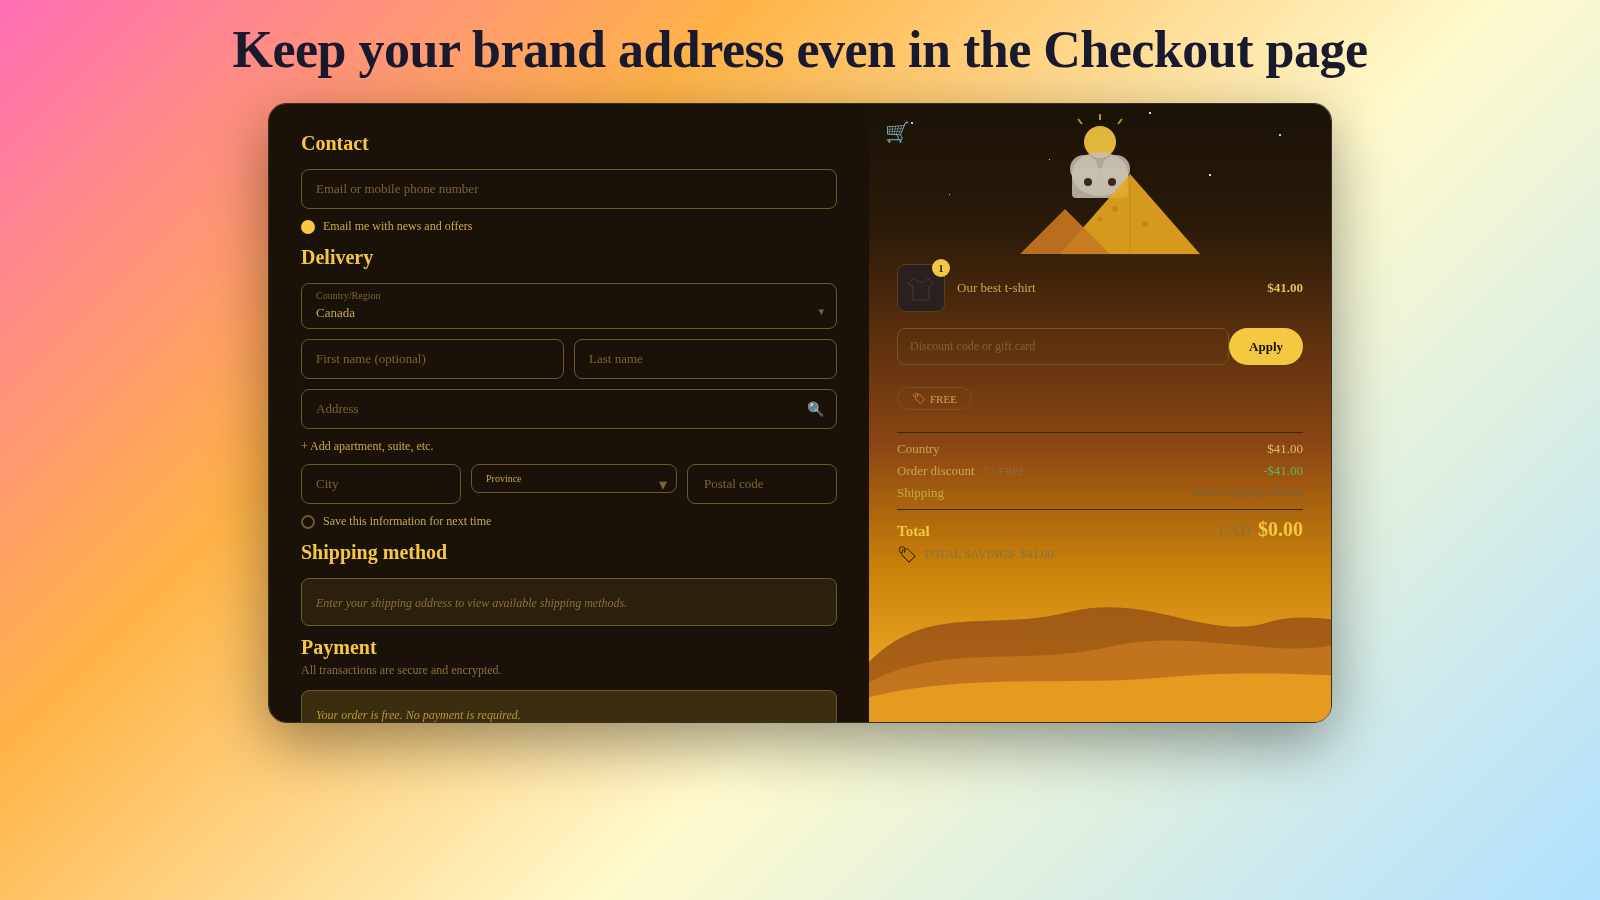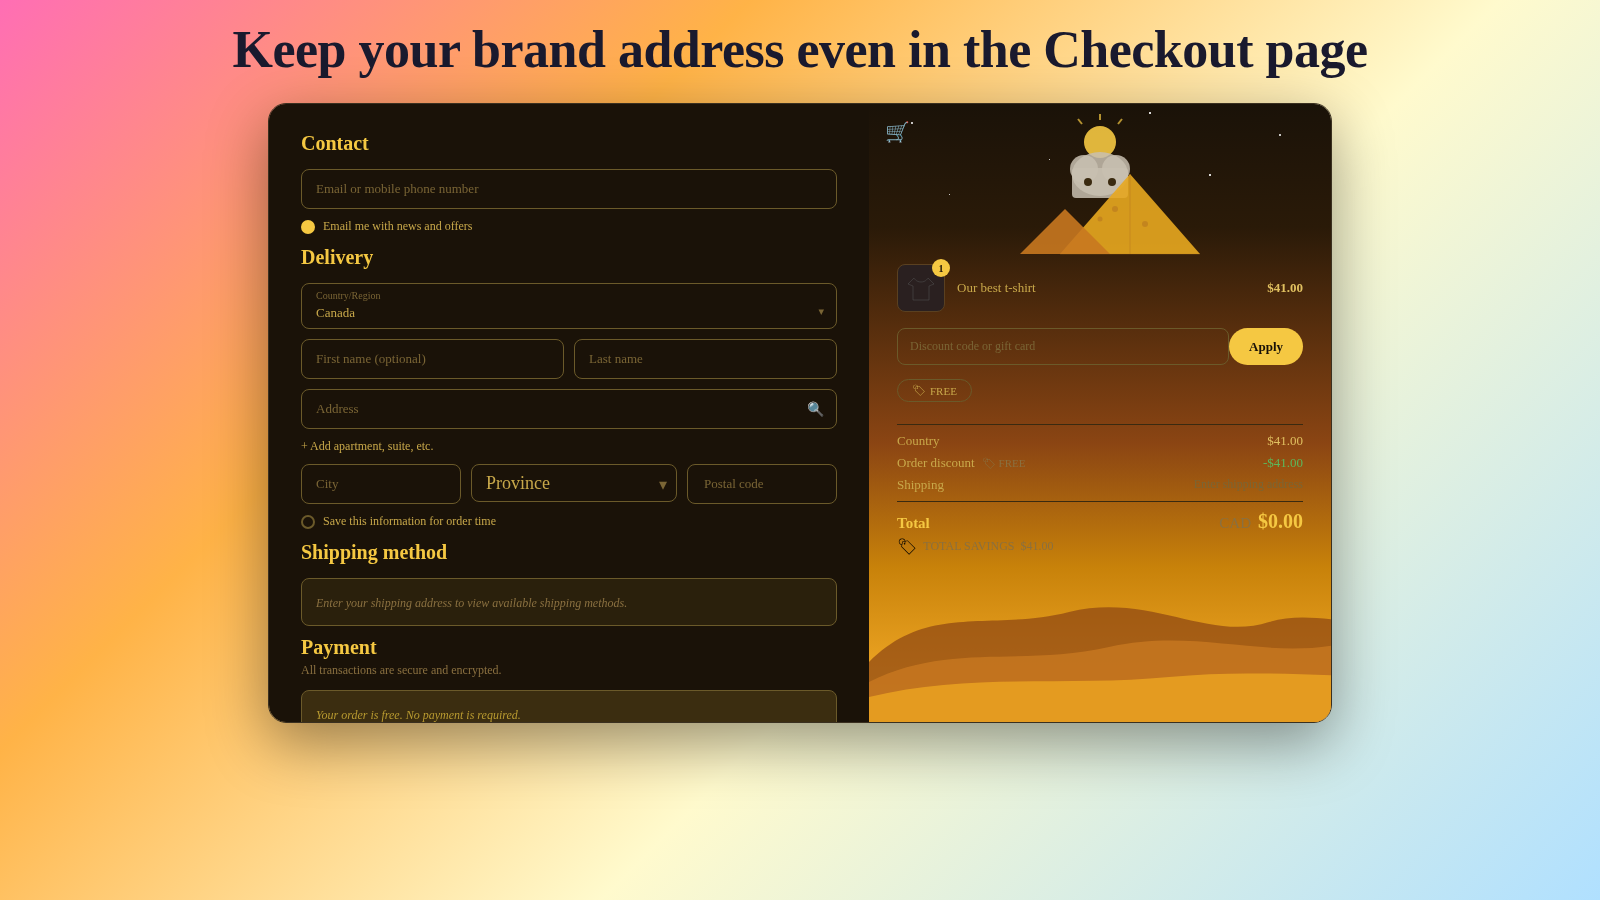--- a/index.html
+++ b/index.html
@@ -99,21 +99,21 @@
       color: #7a6535;
       font-size: 14px;
     }
     .select-field {
       width: 100%;
       background: transparent;
       border: 1.5px solid #6b5a2a;
       border-radius: 8px;
       padding: 8px 14px 8px 14px;
       color: #c8a84a;
-      font-size: 18px;
+      font-size: 10px;
       font-family: 'Georgia', serif;
       outline: none;
       appearance: none;
       cursor: pointer;
     }
     .select-field option {
       background: #1a1208;
       color: #c8a84a;
     }
     .select-label {
@@ -268,21 +268,21 @@
       font-size: 13px;
       color: #c8a84a;
     }
     .product-price {
       font-size: 13px;
       color: #e0c060;
       font-weight: bold;
     }
     .discount-row {
       display: flex;
-      margin-bottom: 14px;
+      margin-bottom: 22px;
     }
     .discount-input {
       flex: 1;
       background: transparent;
       border: 1.5px solid #6b5a2a;
       border-radius: 8px;
       padding: 10px 12px;
       color: #c8a84a;
       font-size: 12px;
       font-family: 'Georgia', serif;
@@ -445,21 +445,21 @@
           <select class="select-field">
             <option>Province</option>
           </select>
           <span style="position:absolute;right:10px;top:50%;transform:translateY(-50%);color:#7a6535;pointer-events:none;">▾</span>
         </div>
         <input class="input-field" type="text" style="max-width: 150px; padding-left: 16px;" placeholder="Postal code">
       </div>
 
       <div class="radio-row">
         <div class="radio-dot empty"></div>
-        <span class="radio-label">Save this information for order time</span>
+        <span class="radio-label">Save this information for next time</span>
       </div>
     </div>
 
     <div>
       <div class="section-title">Shipping method</div>
 
       <div class="shipping-info-box">
         <span class="shipping-info-text">Enter your shipping address to view available shipping methods.</span>
       </div>
     </div>

